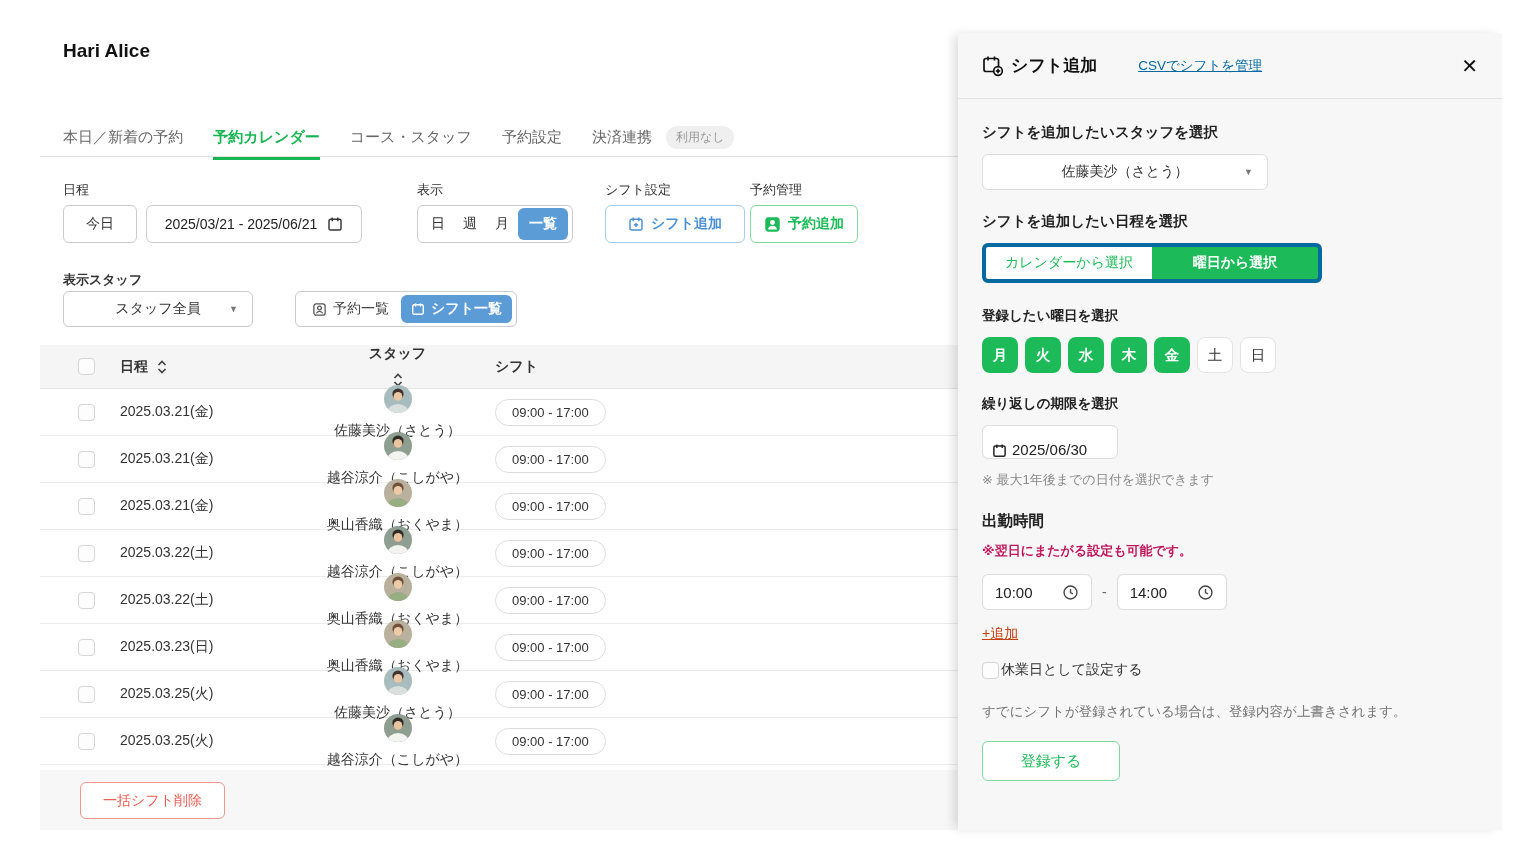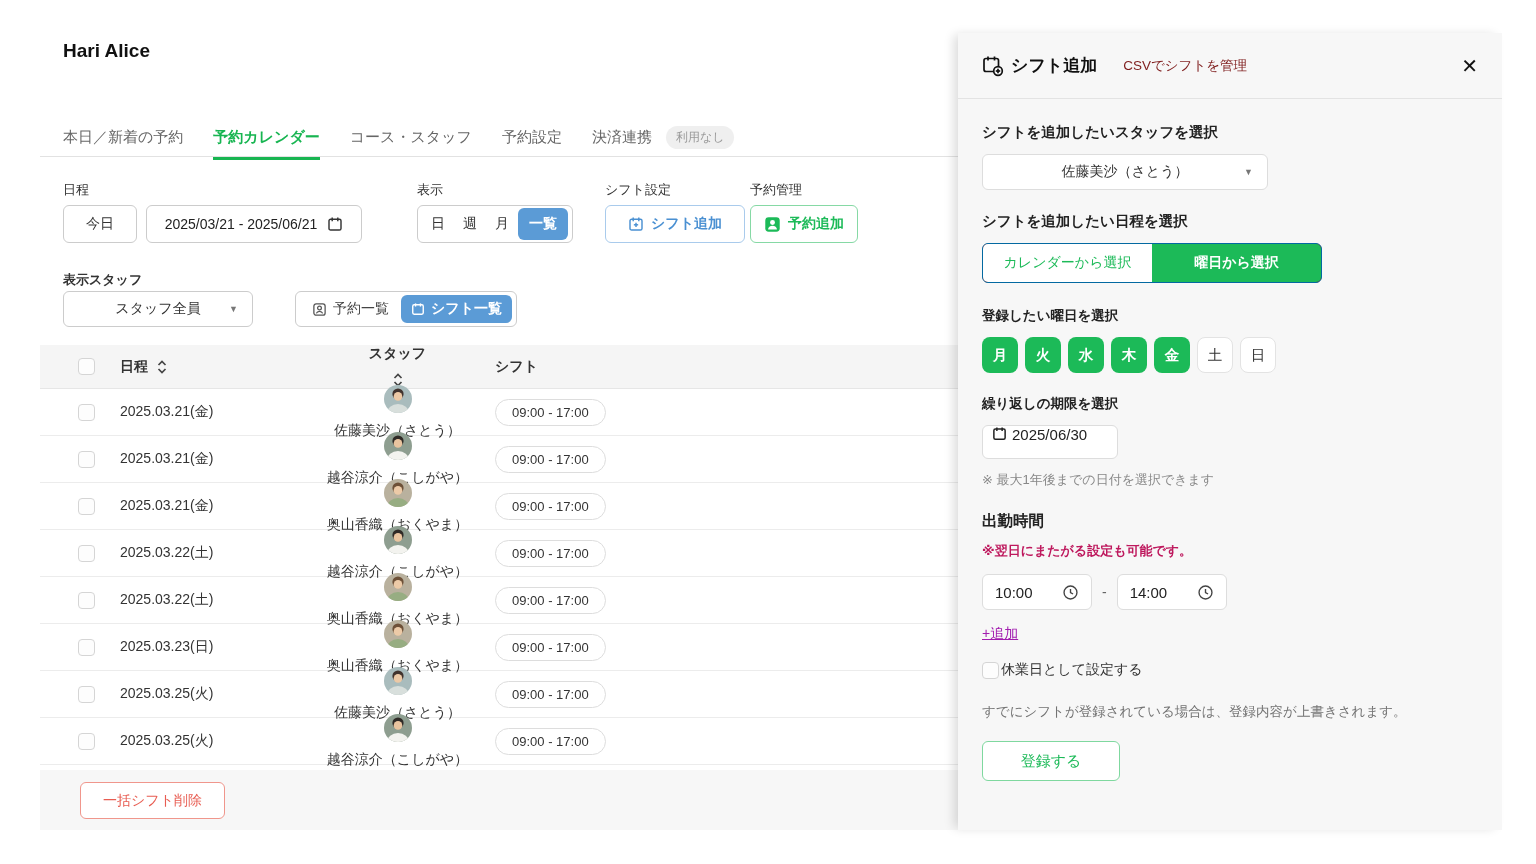--- a/index.html
+++ b/index.html
@@ -55,42 +55,42 @@
   .avatar.av-koshi .bg{fill:#8e9e90} .avatar.av-koshi .hair{fill:#2f2a26} .avatar.av-koshi .skin{fill:#e9c49f} .avatar.av-koshi .shirt{fill:#f3f3ef}
   .avatar.av-oku   .bg{fill:#b9b19e} .avatar.av-oku   .hair{fill:#6e5138} .avatar.av-oku   .skin{fill:#eccaa7} .avatar.av-oku   .shirt{fill:#97ad82}
 
   .footer-strip { position:absolute; left:40px; top:770px; width:918px; height:60px; background:#f7f7f7; }
   .btn-bulk-delete { position:absolute; left:40px; top:12px; height:37px; padding:0 22px; background:#fff; border:1px solid #f0968c; color:#e85d52; border-radius:6px; font-size:14px; display:flex; align-items:center; cursor:pointer; }
 
   
   .panel { position:absolute; left:958px; top:33px; width:544px; height:797px; background:#f7f7f7; box-shadow:-6px 0 10px -2px rgba(0,0,0,0.14); padding:0 24px; }
   .panel-header { height:66px; display:flex; align-items:center; margin:0 -24px; padding:0 24px; border-bottom:1px solid #e3e3e3; }
   .panel-title { font-size:17px; font-weight:bold; color:#111; margin-left:7px; white-space:nowrap; }
-  .csv-link { margin-left:26px; font-size:13.5px; color:#7f1d1d; cursor:pointer; }
+  .csv-link { margin-left:41px; font-size:13.5px; color:#0369a1; text-decoration:underline; cursor:pointer; }
   .close-btn { margin-left:auto; font-size:20px; font-weight:bold; color:#111; cursor:pointer; line-height:1; }
   .panel-body { padding-top:24px; }
   .p-label { font-size:14.5px; font-weight:bold; color:#222; margin-bottom:12px; }
   .p-label.sm { font-size:13.5px; }
   .panel-dd { position:relative; width:286px; height:36px; background:#fff; border:1px solid #ddd; border-radius:6px; display:flex; align-items:center; justify-content:center; font-size:14px; margin-bottom:22px; cursor:pointer; }
-  .toggle { width:340px; height:40px; display:flex; border:1px solid #0369a1; border-radius:6px; overflow:hidden; background:#7f1d1d; margin-bottom:24px; }
+  .toggle { width:340px; height:40px; display:flex; border:4px solid #0369a1; border-radius:6px; overflow:hidden; background:#7f1d1d; margin-bottom:24px; }
   .tg { flex:1; display:flex; align-items:center; justify-content:center; font-size:14px; cursor:pointer; }
   .tg.off { color:#1cba58; background:#fff; }
   .tg.on { color:#fff; background:#1cba58; font-weight:bold; }
   .wdays { display:flex; gap:7px; margin-bottom:22px; }
   .wday { width:36px; height:36px; border-radius:8px; display:flex; align-items:center; justify-content:center; font-size:14.5px; cursor:pointer; }
   .wday.on { background:#1cba58; color:#fff; font-weight:bold; }
   .wday.off { background:#fff; border:1px solid #e3e3e3; color:#333; }
-  .date-box { width:136px; height:34px; background:#fff; border:1px solid #ddd; border-radius:6px; display:flex; align-items:flex-start; gap:5px; padding:0 9px; font-size:15px; color:#222; margin-bottom:12px; cursor:pointer; }
+  .date-box { width:136px; height:34px; background:#fff; border:1px solid #ddd; border-radius:6px; display:flex; align-items:flex-end; gap:5px; padding:0 9px; font-size:15px; color:#222; margin-bottom:12px; cursor:pointer; }
   .note { font-size:13px; color:#888; margin-bottom:22px; }
   .wt-label { font-size:15.5px; font-weight:bold; color:#222; margin-bottom:10px; }
   .wnote { font-size:13px; color:#be185d; margin-bottom:7px;font-weight:bold; }
   .time-row { display:flex; align-items:center; gap:10px; margin:14px 0 14px; }
   .time-box { width:110px; height:36px; background:#fff; border:1px solid #ddd; border-radius:6px; display:flex; align-items:center; justify-content:space-between; padding:0 12px; font-size:15px; color:#222; cursor:text; }
   .time-sep { color:#666; font-size:14px; }
-  .add-link { display:inline-block; color:#a21caf; text-decoration:underline; font-size:14px; margin-bottom:18px; cursor:pointer; }
+  .add-link { display:inline-block; color:#c2410c; text-decoration:underline; font-size:14px; margin-bottom:18px; cursor:pointer; }
   .holiday-row { display:flex; align-items:center; gap:2px; font-size:14px; color:#333; margin-bottom:24px; }
   .warning { color:#737373; font-size:13.5px; margin-bottom:20px; }
   .btn-submit { width:138px; height:40px; background:#fff; border:1px solid #7fd89f; color:#1cba58; border-radius:6px; font-size:15px; display:flex; align-items:center; justify-content:center; cursor:pointer; }
   svg { display:block; }
 </style>
 </head>
 <body>
 
 <div class="main">
   <h1 class="page-title">Hari Alice</h1>

